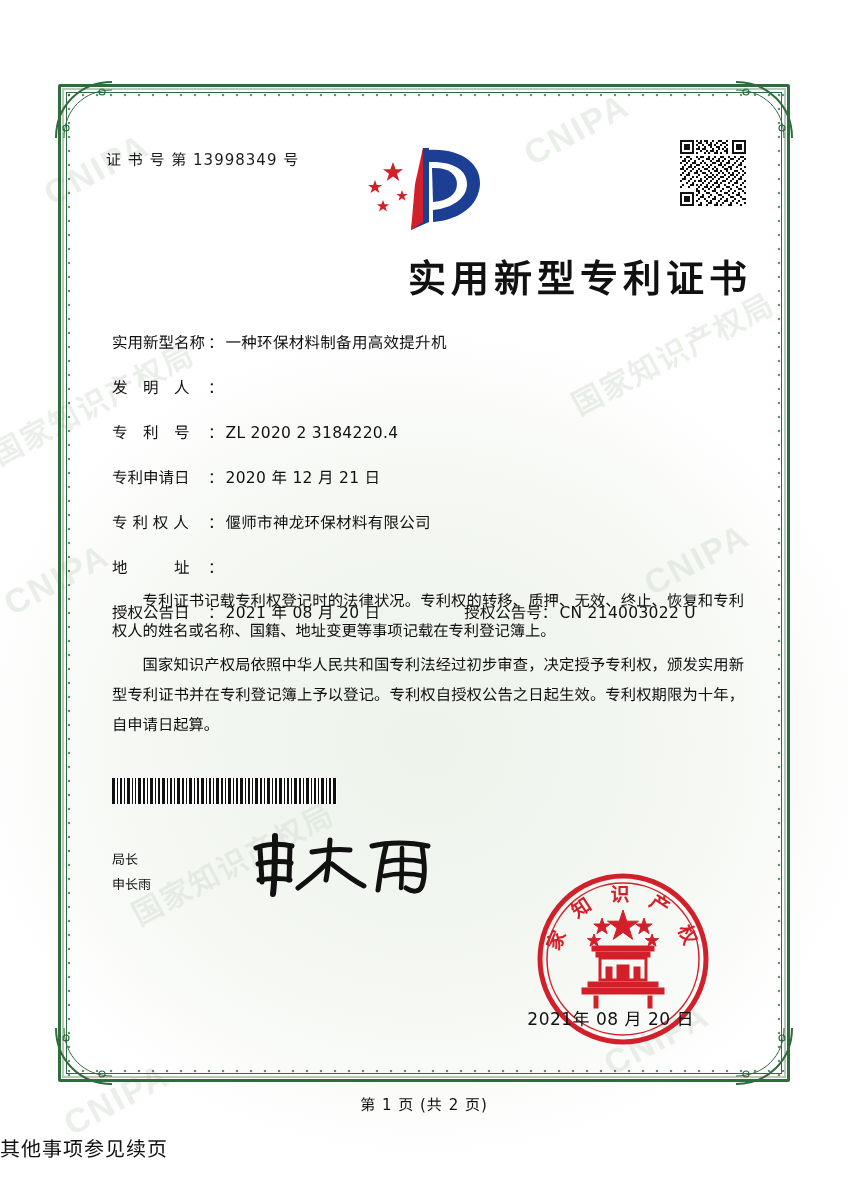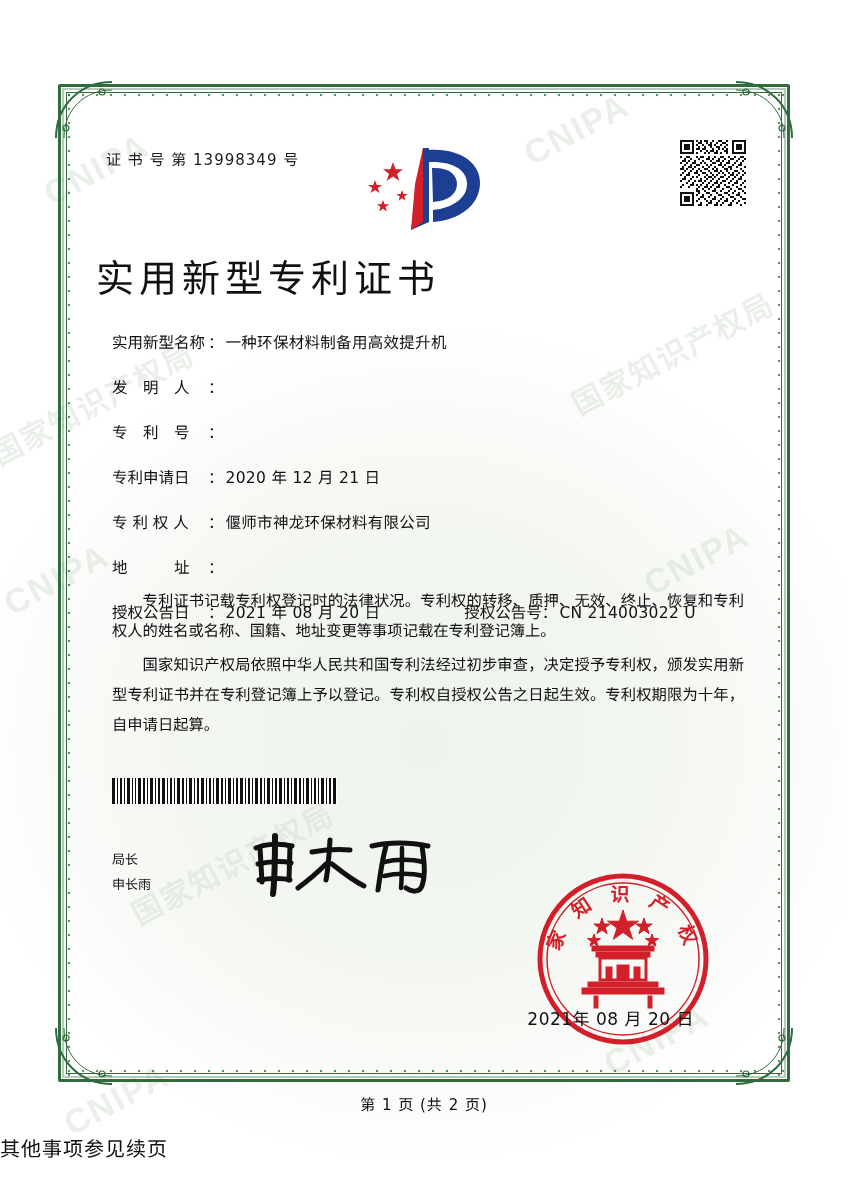--- a/index.html
+++ b/index.html
@@ -131,23 +131,23 @@
     top: 26px;
     transform: translateX(-50%);
     width: 150px;
     height: 92px;
   }
 
   .title {
     position: absolute;
     top: 130px;
     left: 0; right: 0;
-    text-align: left;
+    text-align: right;
     font-family: "DejaVu Sans", "Liberation Sans", sans-serif;
-    font-weight: 400;
+    font-weight: 700;
     font-size: 38px;
     letter-spacing: 5px;
     color: #111;
   }
 
   
   .fields {
     position: absolute;
     top: 212px;
     left: 16px;
@@ -638,20 +638,21 @@
       </div>
 
       <div class="row">
         <span class="lbl spread">发　明　人</span>
         <span class="colon">：</span>
       </div>
 
       <div class="row">
         <span class="lbl spread">专　利　号</span>
         <span class="colon">：</span>
+        <span class="val mono">ZL 2020 2 3184220.4</span>
       </div>
 
       <div class="row">
         <span class="lbl">专利申请日</span>
         <span class="colon">：</span>
         <span class="val mono">2020 年 12 月 21 日</span>
       </div>
 
       <div class="row">
         <span class="lbl spread">专 利 权 人</span>

